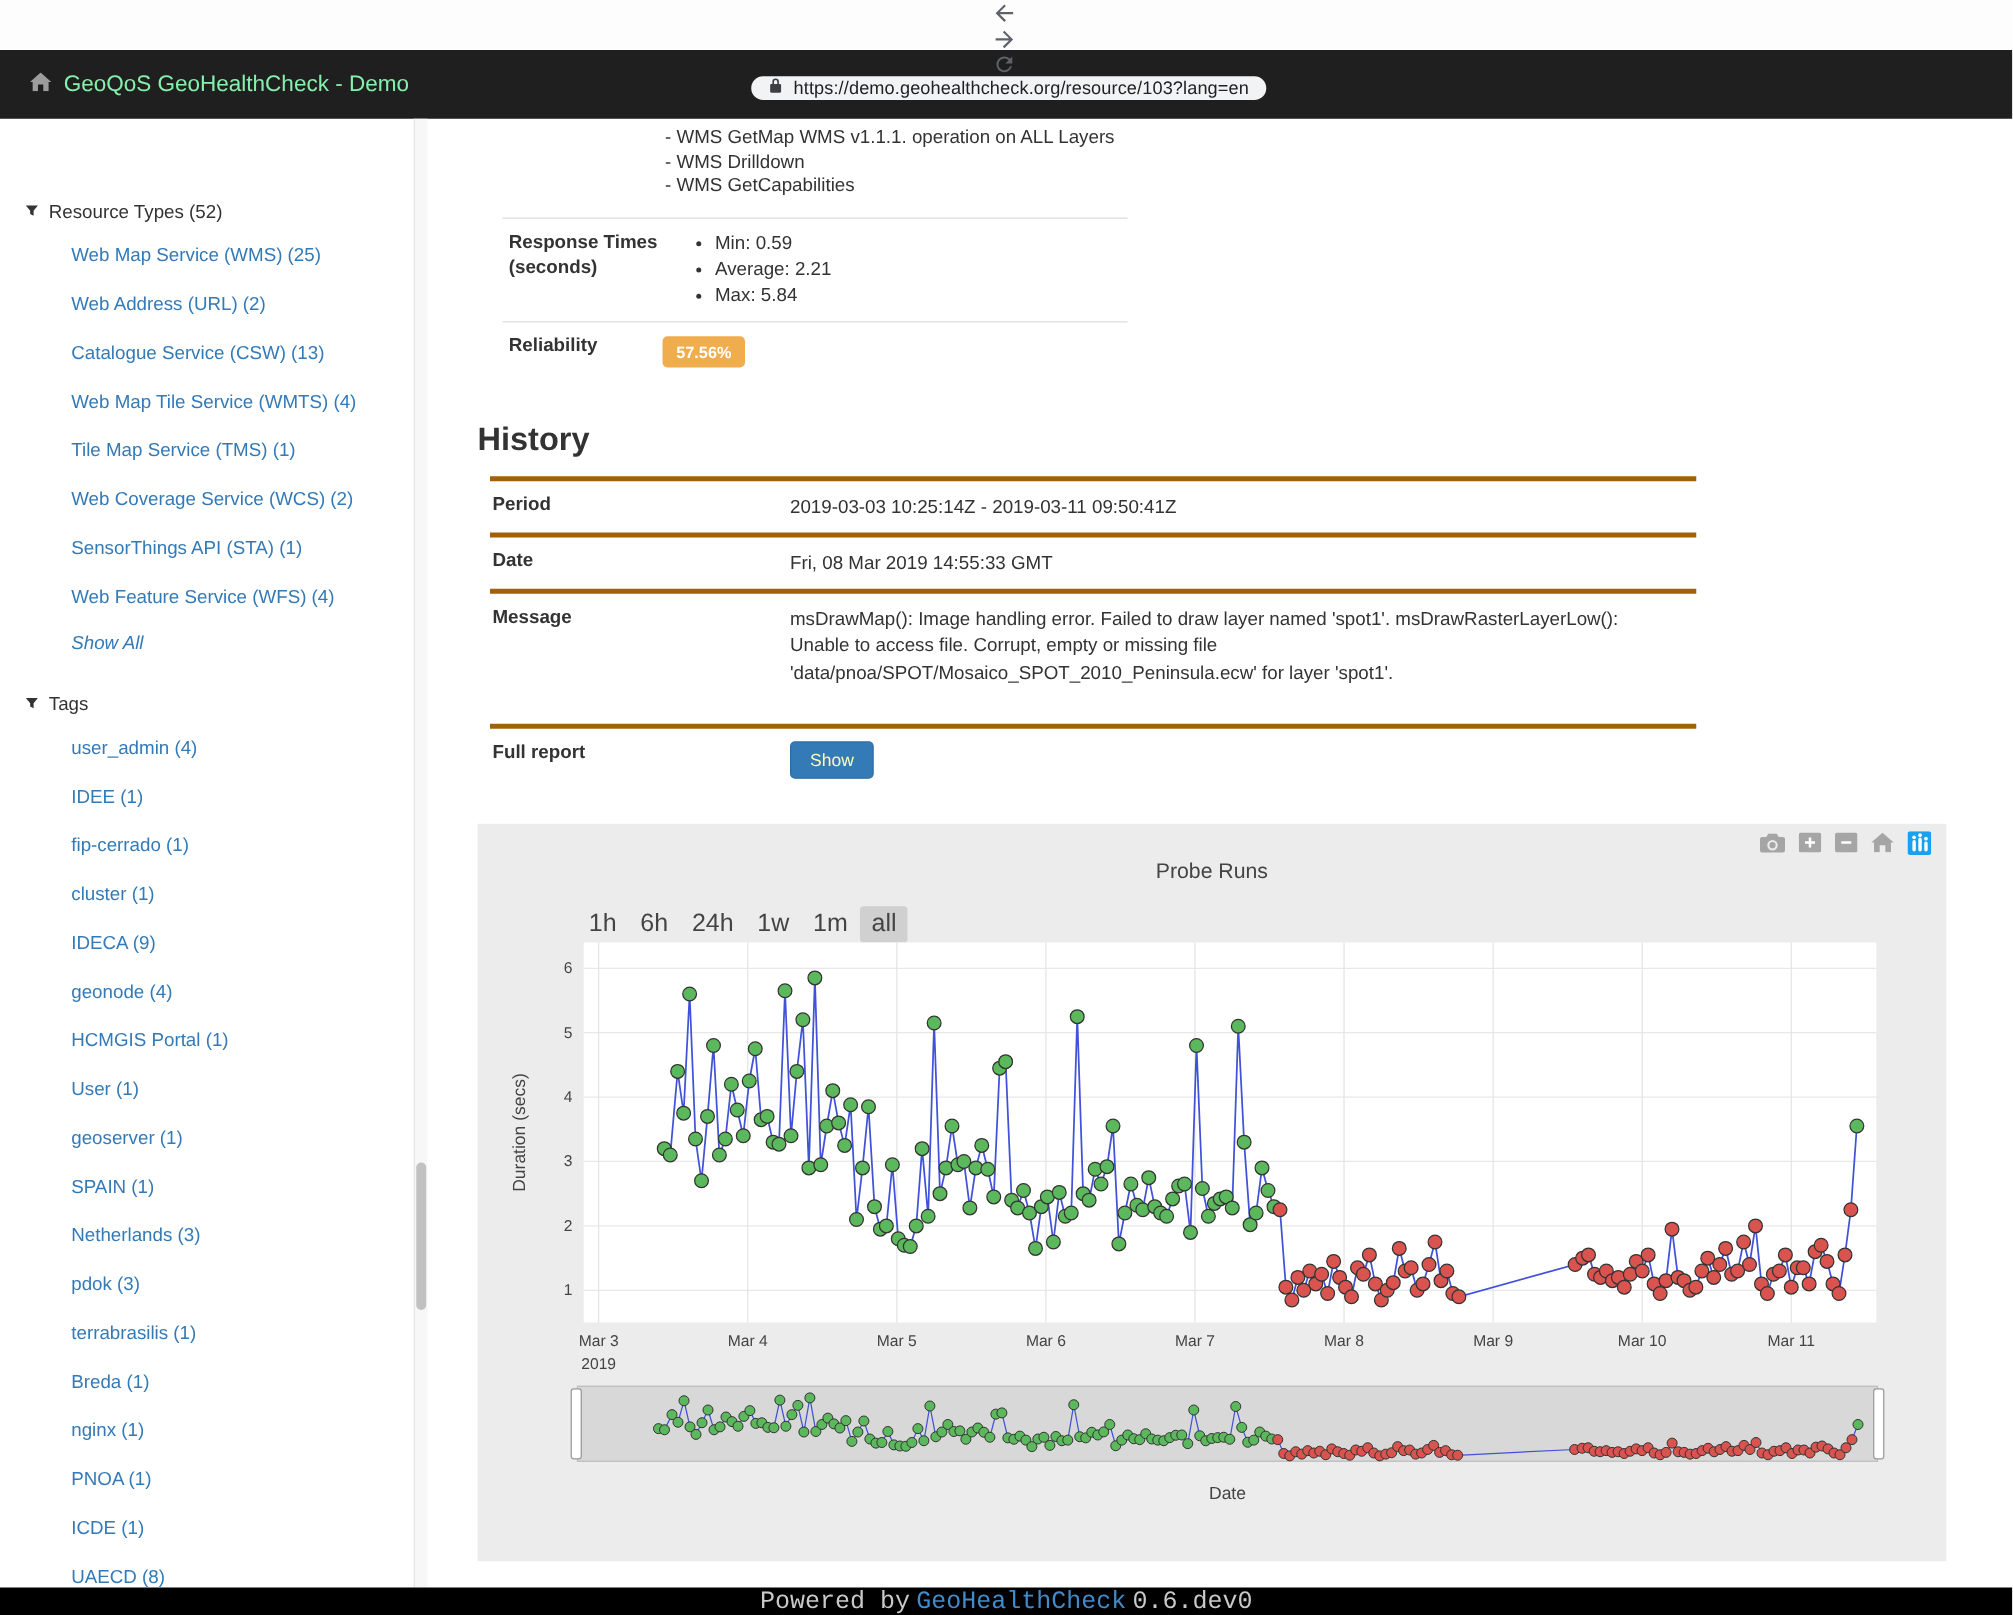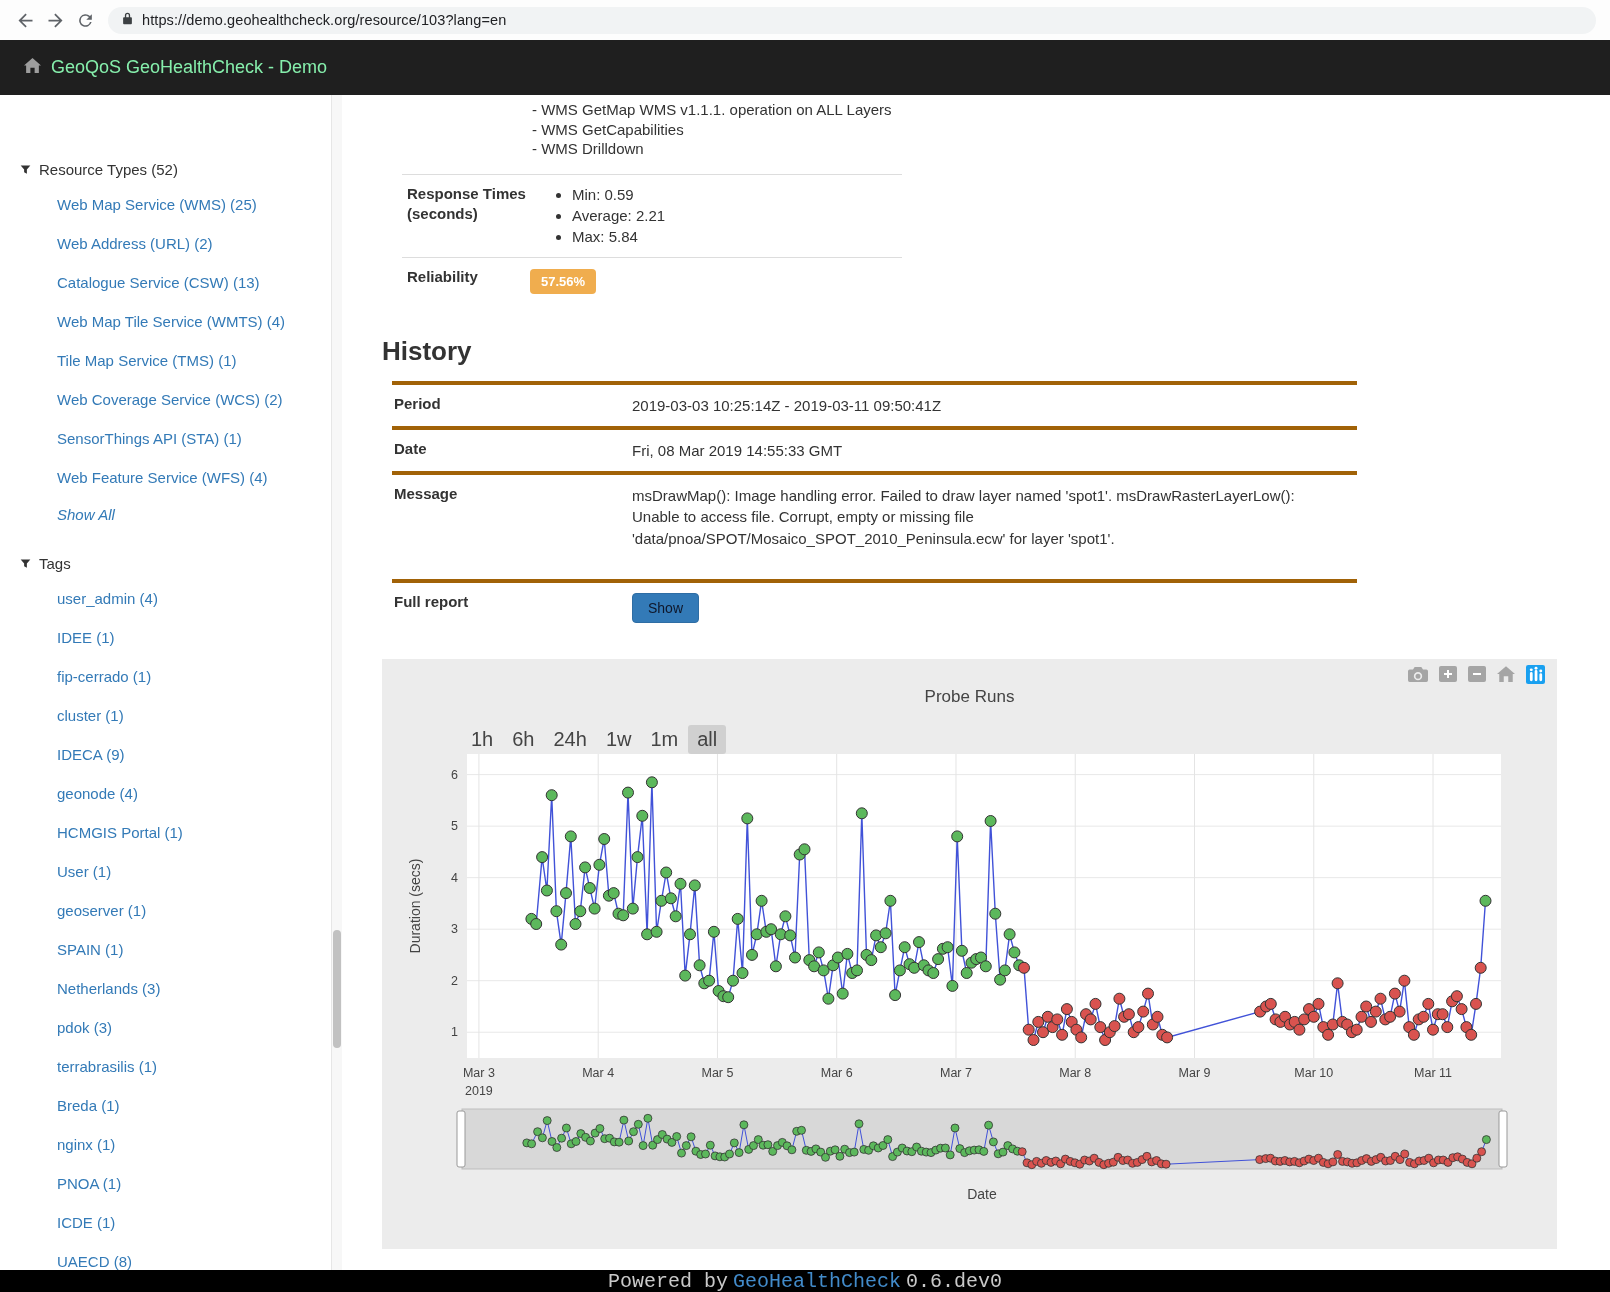--- a/index.html
+++ b/index.html
@@ -1,21 +1,21 @@
 <!DOCTYPE html>
 <html><head>
 <meta charset="utf-8">
 <style>
   * { margin:0; padding:0; box-sizing:border-box; }
   html,body { background:#fff; }
   body { font-family:"Liberation Sans", sans-serif; color:#333; }
   .screen { position:relative; width:1610px; height:1292px; background:#fff; overflow:hidden; }
 
   
-  .chrome { height:40px; background:#fdfdfd; display:flex; align-items:center; padding:0 14px 0 10px; }
+  .chrome { height:40px; background:#fdfdfd; display:flex; align-items:center; padding:0 14px 0 10px;flex-direction:column; }
   .chrome .nav-ico { width:30px; height:30px; display:flex; align-items:center; justify-content:center; cursor:pointer; }
   .urlbar { flex:1; height:27px; margin-left:8px; background:#f1f3f4; border-radius:14px; display:flex; align-items:center; padding:0 14px; gap:9px; }
   .urlbar .url-text { font-size:14.5px; color:#202124; letter-spacing:.1px; }
 
   
   .navbar { height:55px; background:#1f1f1f; display:flex; align-items:center; padding:0 24px; gap:10px; }
   .navbar .brand { color:#86efac; font-size:18px; }
 
   
   .page { display:flex; height:1175px; }
@@ -42,21 +42,21 @@
   .badge-warn { display:inline-block; color:#fff; font-weight:700; font-size:13px; padding:5px 11px; border-radius:4px; margin-top:2px; }
 
   
   .history { margin-top:32px; }
   .history h2 { font-size:26px; font-weight:600; color:#333; }
   .htable { width:965px; margin:14px 0 0 10px; }
   .hrow { display:flex; border-top:4px solid #a16207; padding:10px 0; font-size:15px; }
   .hrow .lbl { width:240px; font-weight:700; flex:none; padding-left:2px; }
   .hrow .val { flex:1; max-width:710px; line-height:1.42; }
   .hrow.tall { padding-bottom:30px; }
-  .btn-primary { display:inline-block; background:#337ab7; border:1px solid #2e6da4; color:#0f172a; font-size:14px; padding:6px 15px; border-radius:4px; cursor:pointer; font-family:inherit; }
+  .btn-primary { display:inline-block; background:#337ab7; border:1px solid #2e6da4; color:#fef9c3; font-size:14px; padding:6px 15px; border-radius:4px; cursor:pointer; font-family:inherit; }
 
   
   .chart-card { position:relative; width:1175px; height:590px; margin-top:26px; background:#ececec; }
   .modebar { position:absolute; top:6px; right:12px; display:flex; align-items:center; gap:11px; }
   .modebar .mb { cursor:pointer; display:flex; }
   .chart-title { position:absolute; top:28px; left:0; width:100%; text-align:center; font-size:17px; color:#444; }
   .range-btns { position:absolute; top:66px; left:80px; display:flex; gap:1px; font-size:20px; color:#444; }
   .rbtn { padding:3px 9px; border-radius:3px; cursor:pointer; }
   .rbtn.active { background:#d0d0d0; }
   #chart-svg { position:absolute; left:0; top:0; }
@@ -160,22 +160,22 @@
       <div class="sb-track">
         <div class="sb-thumb"></div>
       </div>
     </aside>
 
     <main class="main">
 
       <div class="probe-list">
 
       <div>- WMS GetMap WMS v1.1.1. operation on ALL Layers</div>
+          <div>- WMS Drilldown</div>
           <div>- WMS GetCapabilities</div>
-          <div>- WMS Drilldown</div>
         </div>
 
       <div class="sum-table">
         <div class="srow">
           <div class="lbl">Response Times (seconds)</div>
           <ul>
 
           <li>Min: 0.59</li>
               <li>Average: 2.21</li>
               <li>Max: 5.84</li>

